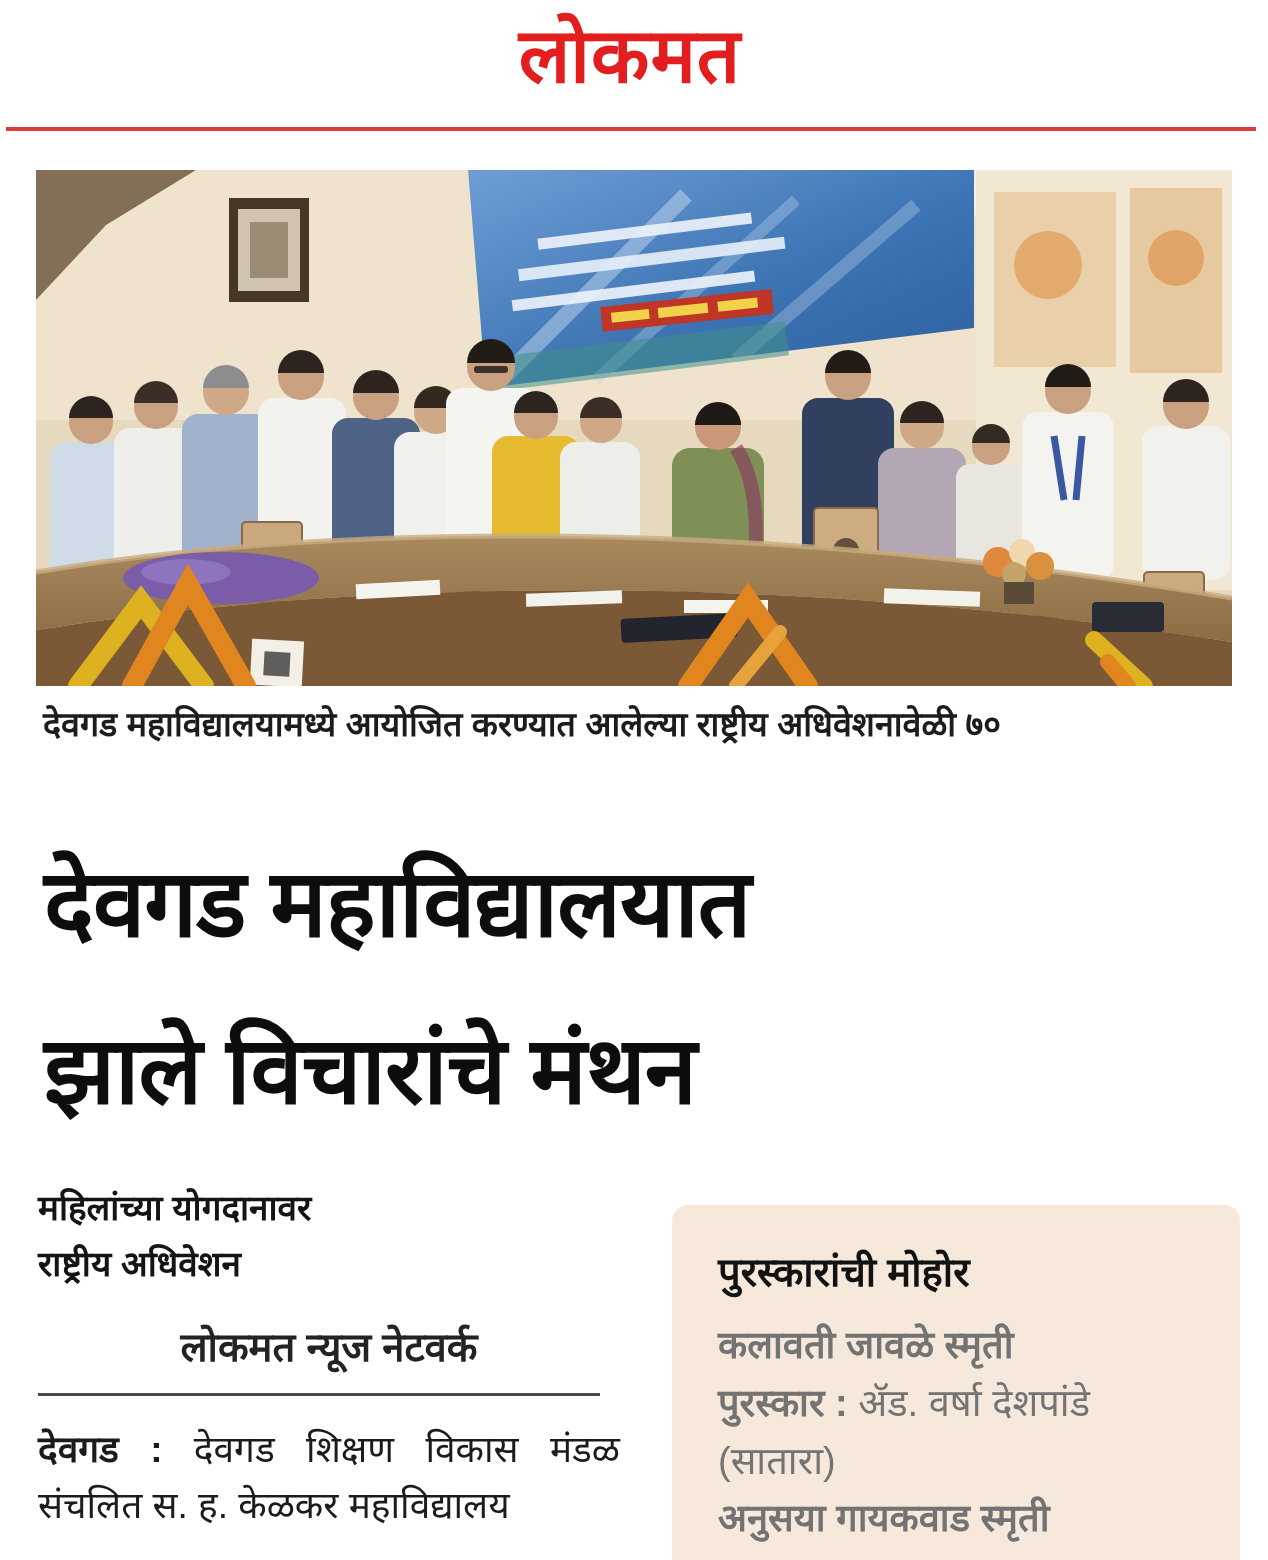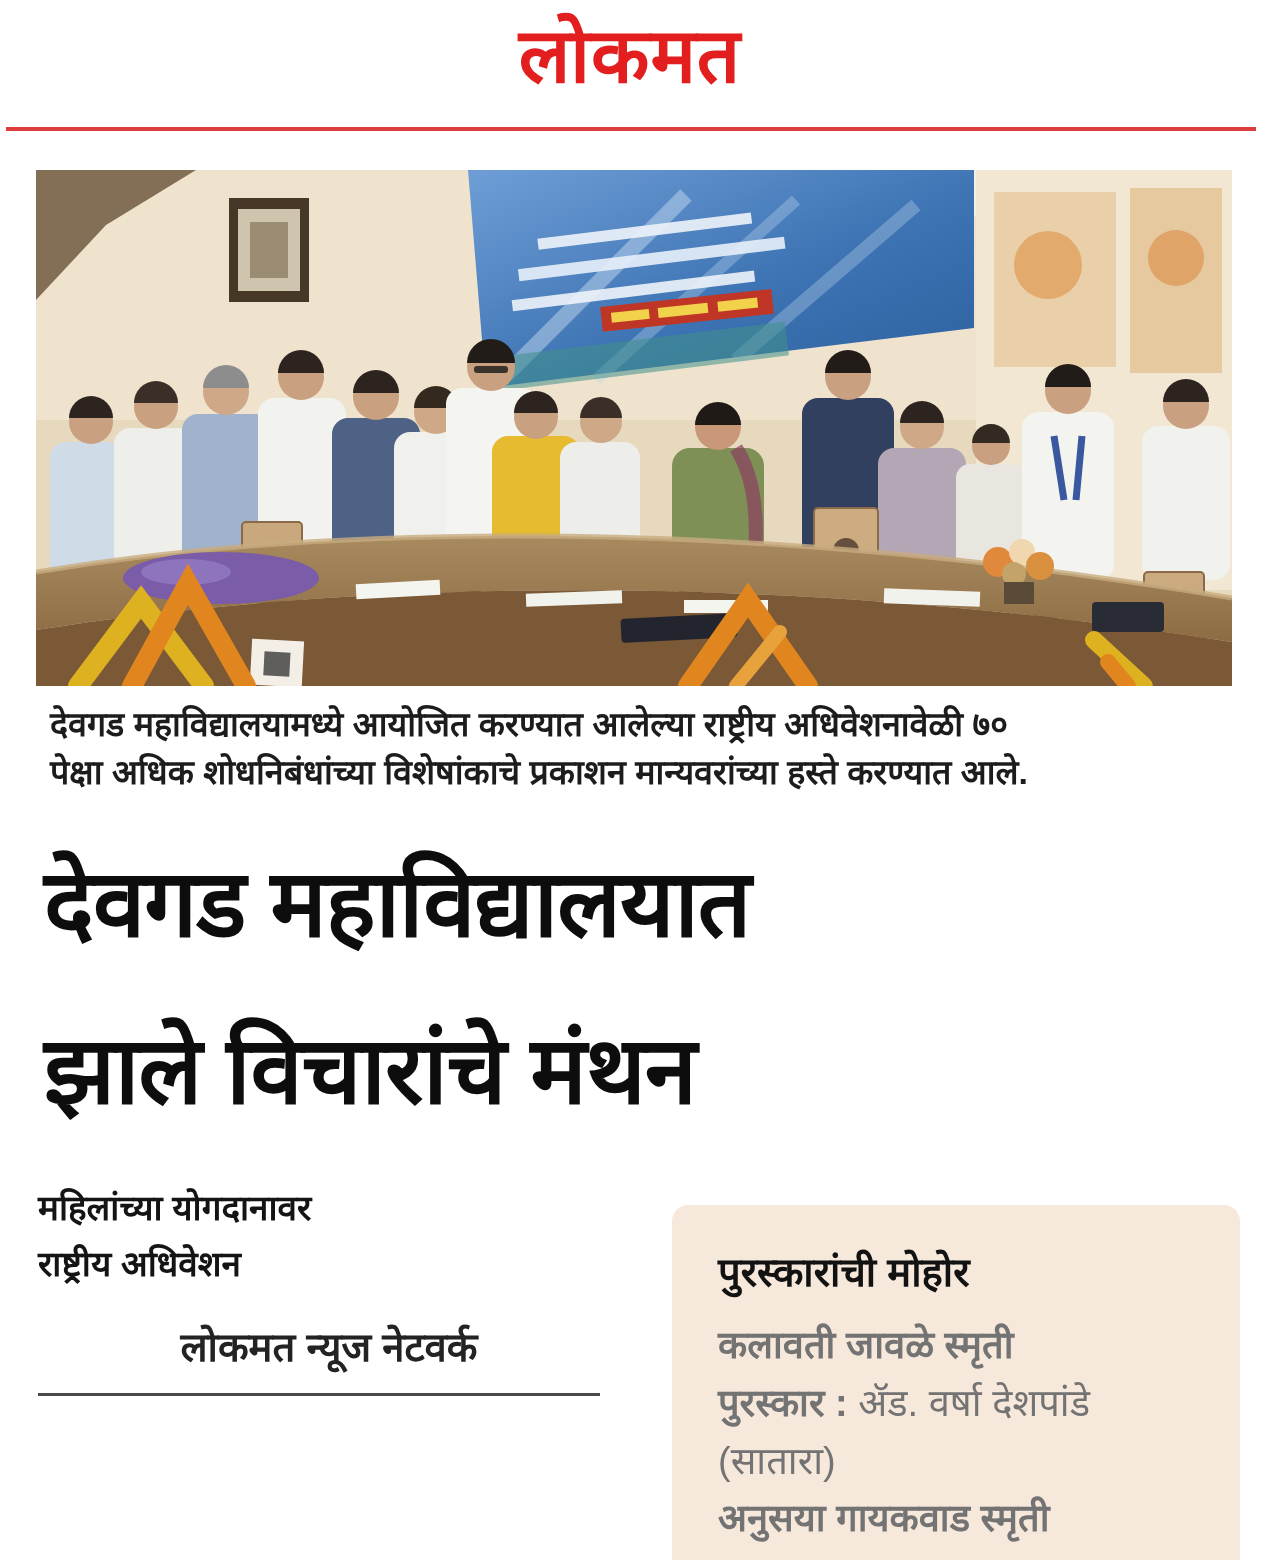--- a/index.html
+++ b/index.html
@@ -23,21 +23,21 @@
   }
   
   .photo-wrap {
     position:absolute; top:170px; left:36px;
     width:1196px; height:516px;
     overflow:hidden; background:#e7d9bd;
   }
   .photo-wrap svg { display:block; width:100%; height:100%; }
   
   .caption {
-    position:absolute; top:700px; left:50px; width:1200px;
+    position:absolute; top:700px; left:43px; width:1200px;
     font-size:34px; font-weight:700; color:#1c1c1c;
     line-height:1.42;
   }
   
   .headline {
     position:absolute; top:812px; left:36px; width:1210px;
     font-size:94px; font-weight:700; color:#0d0d0d;
     line-height:1.78; letter-spacing:-1px;
   }
   
@@ -254,35 +254,35 @@
         <path d="M652,516 L712,430 L772,516" stroke="#e1861f" stroke-width="20"></path>
         <path d="M700,516 L744,462" stroke="#e8a23c" stroke-width="14"></path>
         <path d="M1058,470 L1108,516" stroke="#ddb11f" stroke-width="18"></path>
         <path d="M1092,516 L1072,492" stroke="#e1861f" stroke-width="16"></path>
       </g>
     </svg>
   </div>
 
   <div class="caption">
     <div>देवगड महाविद्यालयामध्ये आयोजित करण्यात आलेल्या राष्ट्रीय अधिवेशनावेळी ७०</div>
-    <div>पेक्षा अधिक शोधनिबंधांच्या विशेषांकाचे प्रकाशन मान्यवरांच्या हस्ते करण्यात आले.</div>
   </div>
 
   <h1 class="headline" style="margin:8px; font-size:94px;">
     <div>देवगड महाविद्यालयात</div>
     <div>झाले विचारांचे मंथन</div>
   </h1>
 
   <div class="left-col">
     <div class="subhead">
       <div>महिलांच्या योगदानावर</div>
       <div>राष्ट्रीय अधिवेशन</div>
     </div>
     <div class="byline">लोकमत न्यूज नेटवर्क</div>
     <div class="byline-rule"></div>
+    <p class="body-text" style="margin-bottom:0;"><span class="lead">देवगड :</span><span> देवगड शिक्षण विकास मंडळ संचलित स. ह. केळकर महाविद्यालय</span></p>
   </div>
 
   <div class="sidebar">
     <div class="sidebar-inner">
       <div class="sidebar-title">पुरस्कारांची मोहोर</div>
       <div class="sidebar-line"><span class="b">कलावती जावळे स्मृती</span><span></span></div>
       <div class="sidebar-line"><span class="b">पुरस्कार :</span><span> ॲड. वर्षा देशपांडे</span></div>
       <div class="sidebar-line"><span class="b"></span><span>(सातारा)</span></div>
       <div class="sidebar-line"><span class="b">अनुसया गायकवाड स्मृती</span><span></span></div>
       <div class="sidebar-line"></div>

